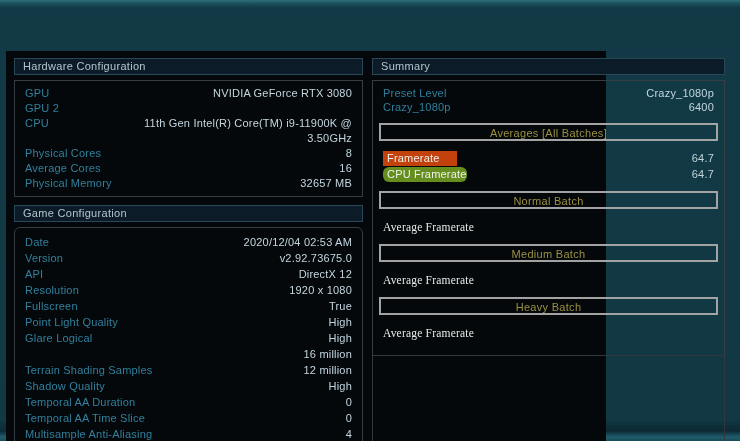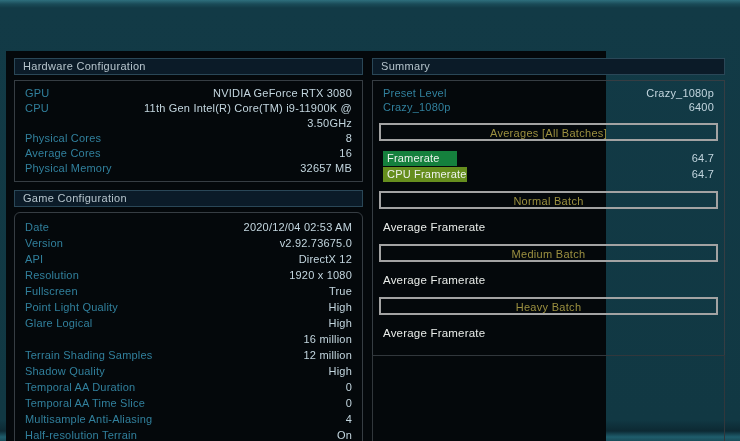--- a/index.html
+++ b/index.html
@@ -39,44 +39,48 @@
   .section-head{box-sizing:border-box;height:18px;line-height:16px;
         border:2px solid #a3a3a3;color:#9c9040;text-align:center;
         font-size:11px;letter-spacing:.3px;margin:9px 0 0 0;}
   .score-rows{margin-top:10px;}
   .score-row{display:flex;justify-content:space-between;align-items:center;
         font-size:11px;letter-spacing:.2px;padding:0 0 0 4px;margin-top:1px;
         line-height:15px;}
   .score-label{display:inline-block;box-sizing:border-box;color:#eef2ee;
         padding:0 0 0 4px;white-space:nowrap;overflow:visible;height:15px;}
   .score-row.r0 .score-label{width:74px;}
-  .score-row.r1 .score-label{width:84px;}
+  .score-row.r1 .score-label{width:84px;border-radius:6px;}
   .score-value{color:#c3d6df;text-align:right;padding-right:4px;}
   .metric-row{display:flex;justify-content:space-between;
         font-size:11.5px;letter-spacing:.2px;line-height:14px;
         margin:11px 0 10px 0;padding:0 4px;}
-  .metric-label{color:#e9ece9;}
+  .metric-label{color:#e9ece9;font-family:Liberation Serif, serif;}
   .metric-value{color:#e9ece9;text-align:right;}
   .empty-box{box-sizing:border-box;border:1px solid #31373c;height:114px;
         margin-top:-1px;}
 </style>
 </head>
 <body>
 
 <div class="frame">
   <div class="screen">
 
     <div class="col col-left">
       <div class="panel-header">Hardware Configuration</div>
       <div class="content-box hw-box">
           <div class="kv-row">
             <span class="kv-label">GPU</span>
             <span class="kv-value">NVIDIA GeForce RTX 3080</span>
           </div>
           <div class="kv-row">
+            <span class="kv-label">GPU 2</span>
+            <span class="kv-value"></span>
+          </div>
+          <div class="kv-row">
             <span class="kv-label">CPU</span>
             <span class="kv-value">11th Gen Intel(R) Core(TM) i9-11900K @ 3.50GHz</span>
           </div>
           <div class="kv-row">
             <span class="kv-label">Physical Cores</span>
             <span class="kv-value">8</span>
           </div>
           <div class="kv-row">
             <span class="kv-label">Average Cores</span>
             <span class="kv-value">16</span>
@@ -158,21 +162,21 @@
             </div>
             <div class="kv-row">
               <span class="kv-label">Crazy_1080p</span>
               <span class="kv-value">6400</span>
             </div>
           </div>
 
         <div class="section-head">Averages [All Batches]</div>
         <div class="score-rows">
             <div class="score-row r0">
-              <span class="score-label" style="background: #15803d;">Framerate</span>
+              <span class="score-label" style="background: #c2410c;">Framerate</span>
               <span class="score-value">64.7</span>
             </div>
             <div class="score-row r1">
               <span class="score-label" style="background: rgb(102, 142, 30);">CPU Framerate</span>
               <span class="score-value">64.7</span>
             </div>
           </div>
 
         <div>
             <div class="section-head">Normal Batch</div>

